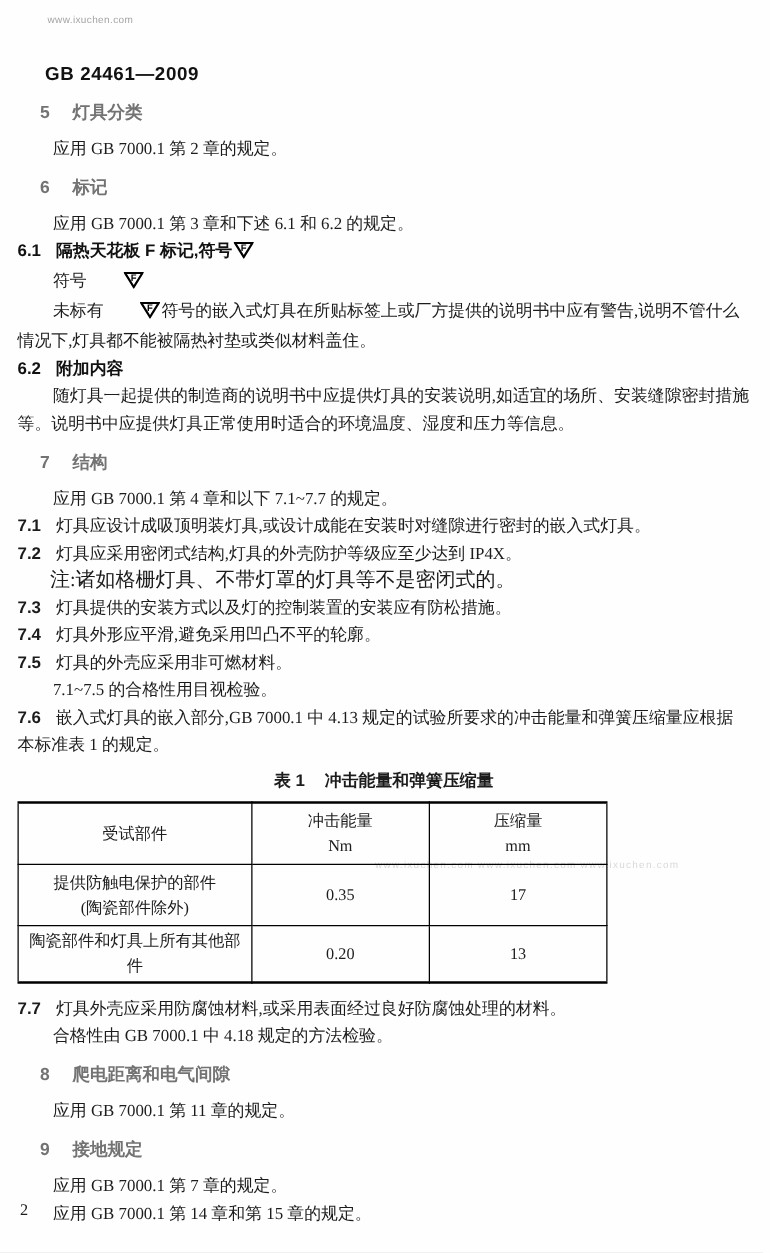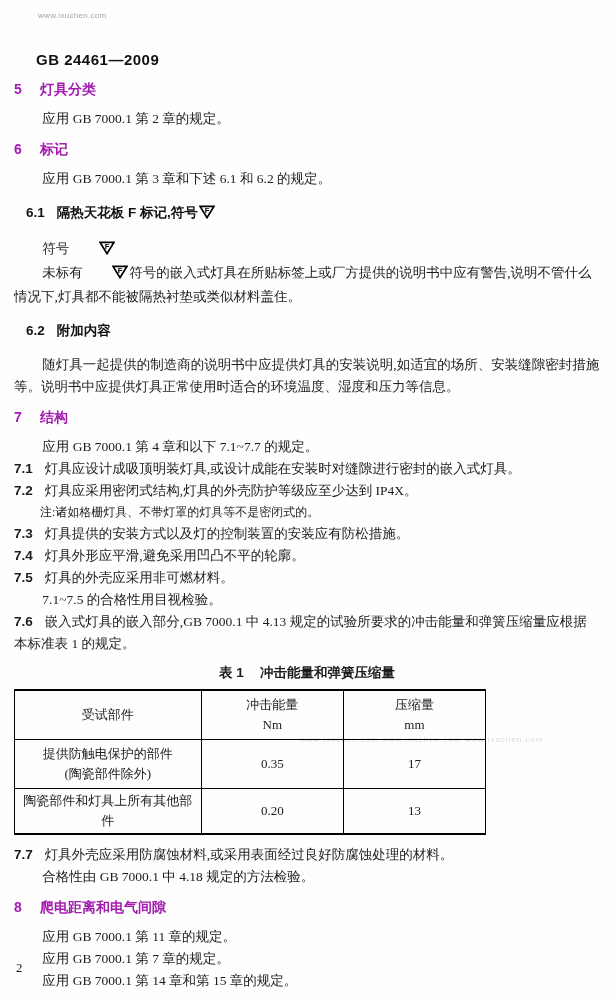--- a/index.html
+++ b/index.html
@@ -19,38 +19,38 @@
     font-family:"Liberation Sans","DejaVu Sans",sans-serif;
     font-size:8px;line-height:10px;color:#a4a4a4;letter-spacing:.3px;
   }
   .doc-num{
     font-family:"Liberation Sans","DejaVu Sans",sans-serif;
     font-weight:700;font-size:15px;line-height:20px;color:#111;
     margin:0 0 8px 22px;letter-spacing:.5px;
   }
   .h1{
     font-family:"Liberation Sans","DejaVu Sans",sans-serif;
-    font-weight:700;font-size:14px;line-height:22px;color:#a21caf;
-    margin:8px 0 8px 0;
+    font-weight:700;font-size:14px;line-height:22px;color:#737373;
+    margin:8px 0 8px 18px;
   }
   .h1 .hnum{display:inline-block;min-width:10px;margin-right:16px;}
   .h2{
     font-family:"Liberation Sans","DejaVu Sans",sans-serif;
-    font-weight:700;font-size:13.5px;line-height:22px;color:#111;margin:12px;
+    font-weight:700;font-size:13.5px;line-height:22px;color:#111;margin:0;
   }
   .h2 .hnum{margin-right:12px;}
   .p{margin:0;text-indent:2.1em;}
   .clause{margin:0;}
   .cnum{
     font-family:"Liberation Sans","DejaVu Sans",sans-serif;
     font-weight:700;margin-right:12px;
   }
   .note{
     margin:0;padding-left:26px;
-    font-size:12px;line-height:21px;
+    font-size:16px;line-height:21px;
   }
   .fmark{display:inline-block;vertical-align:-2px;margin:0 1px;}
   .tbl-title{
     font-family:"Liberation Sans","DejaVu Sans",sans-serif;
     font-weight:700;font-size:13.5px;line-height:22px;
     text-align:center;margin:7px 0 5px 0;
   }
   .tbl-title .tlabel{margin-right:16px;}
   .tbl-wrap{position:relative;margin:0 0 9px 0;}
   table.t1{
@@ -170,18 +170,21 @@
   </div>
 
   <p class="clause"><span class="cnum">7.7</span><span>灯具外壳应采用防腐蚀材料,或采用表面经过良好防腐蚀处理的材料。</span></p>
   <p class="p">合格性由 GB 7000.1 中 4.18 规定的方法检验。</p>
 
   <div class="h1">
     <span class="hnum">8</span><span>爬电距离和电气间隙</span>
   </div>
   <p class="p">应用 GB 7000.1 第 11 章的规定。</p>
 
+  <div class="h1">
+    <span class="hnum">9</span><span>接地规定</span>
+  </div>
   <p class="p">应用 GB 7000.1 第 7 章的规定。</p>
 
   <p class="p">应用 GB 7000.1 第 14 章和第 15 章的规定。</p>
 
   <div class="page-num">2</div>
 </div>
 
 </body></html>

